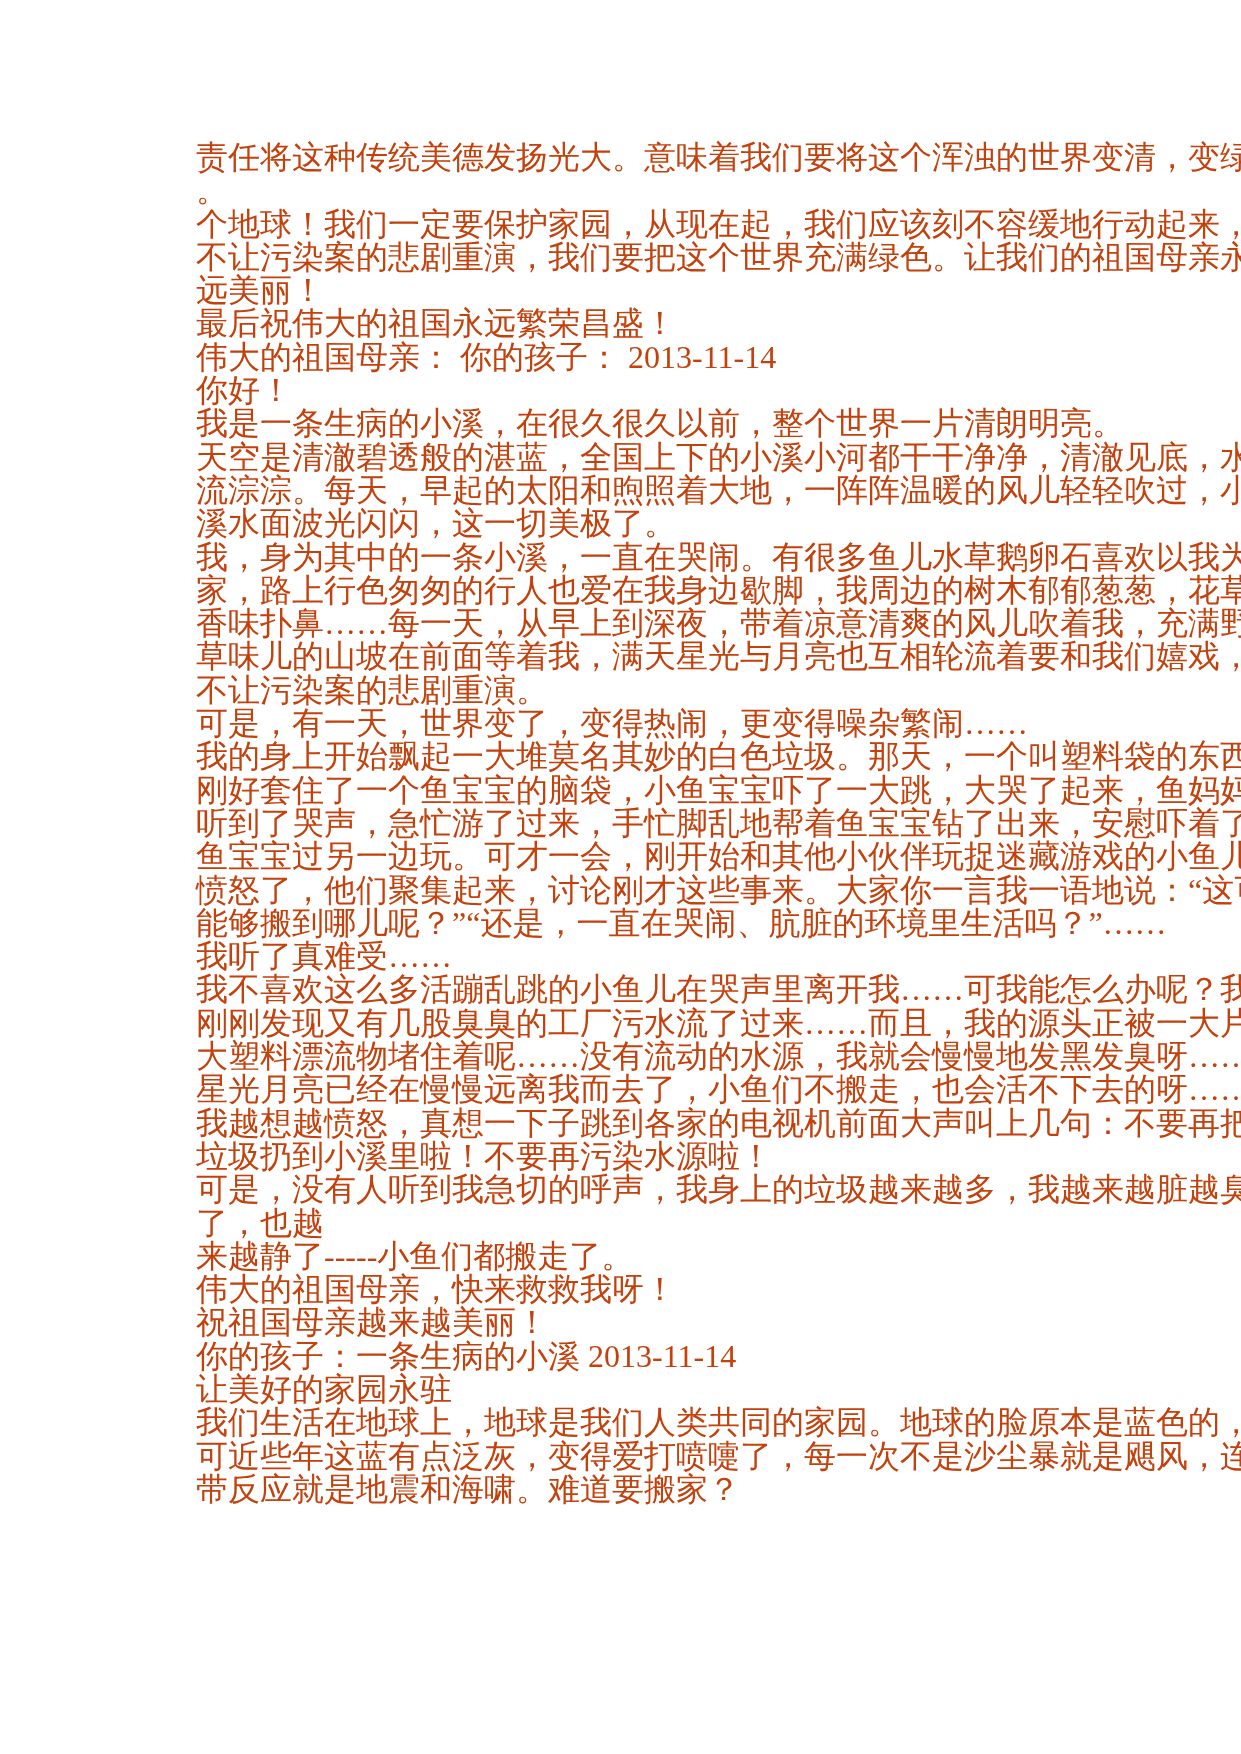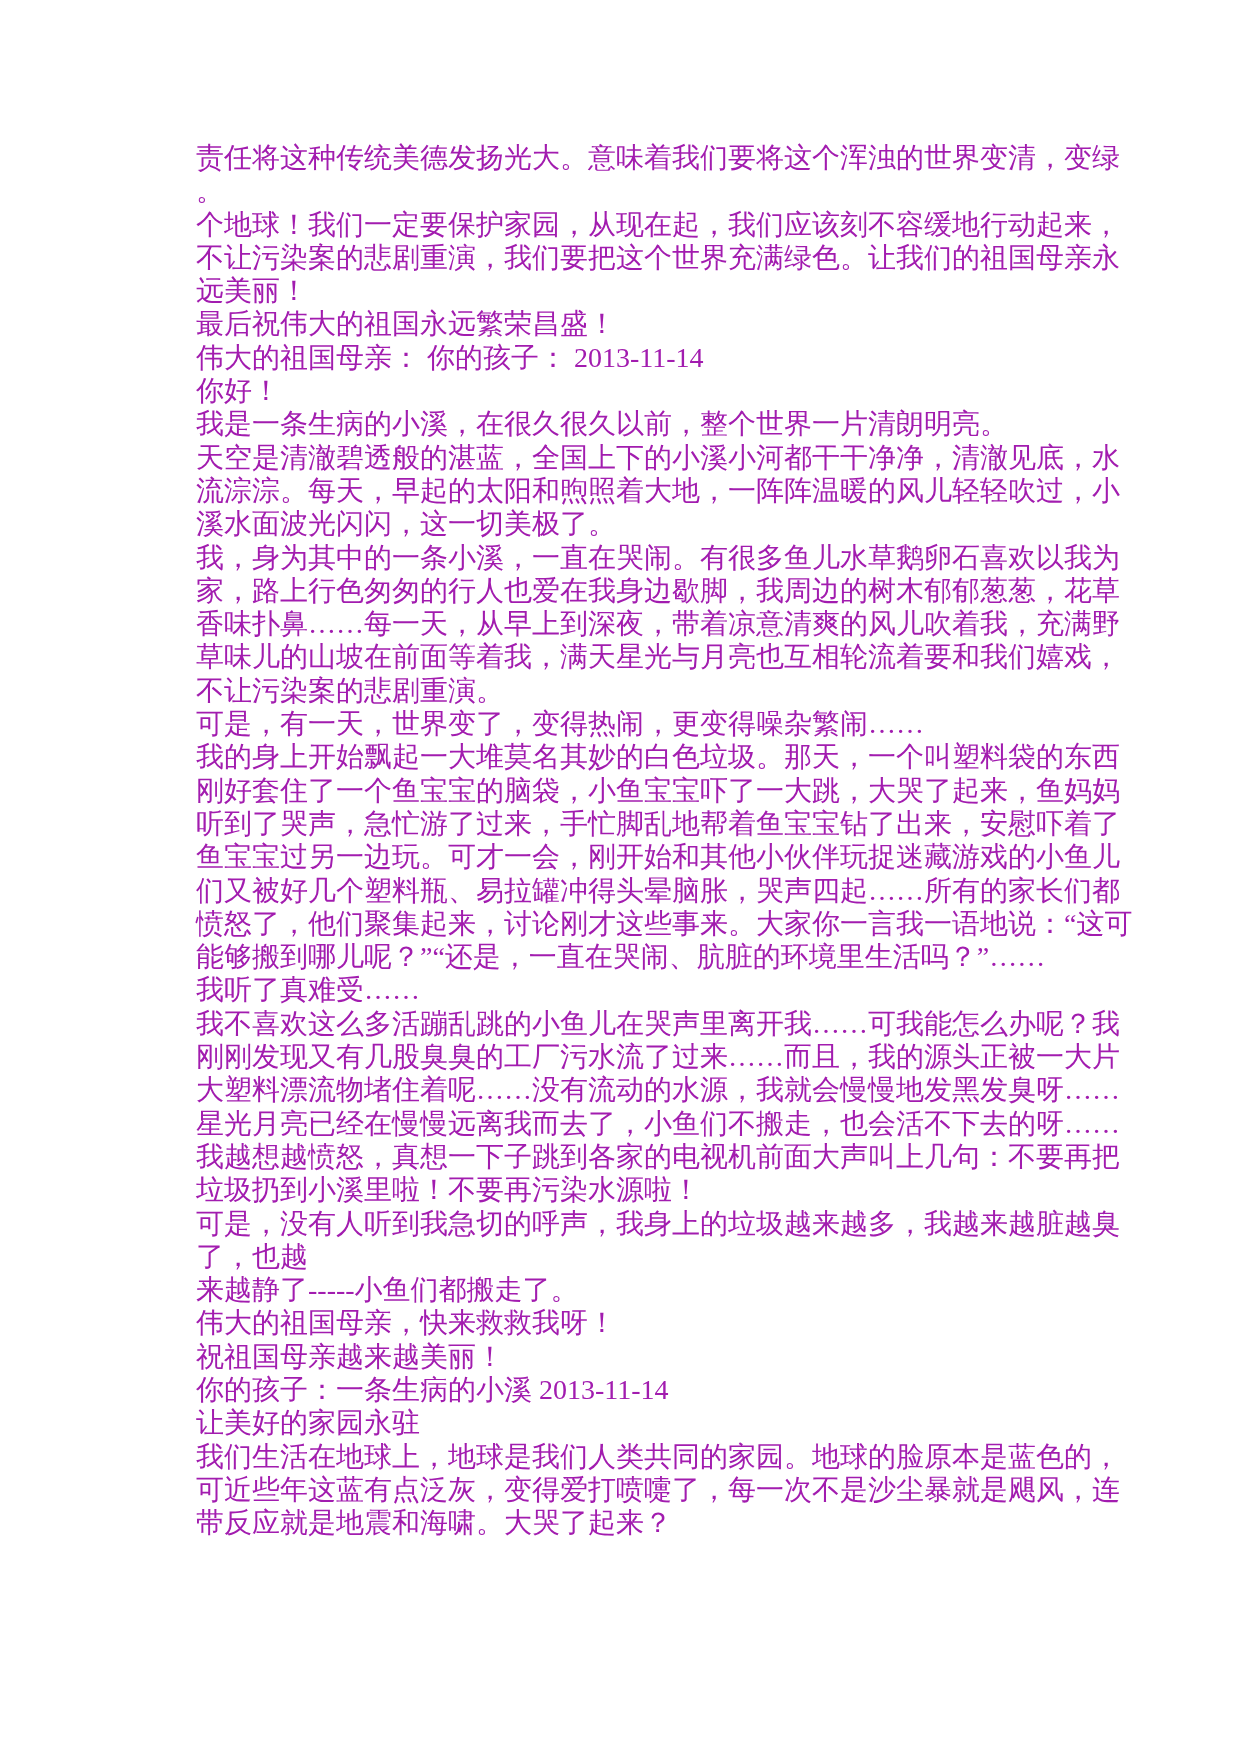--- a/index.html
+++ b/index.html
@@ -13,23 +13,23 @@
     height: 1754px;
     background: #ffffff;
     overflow: hidden;
   }
   .text-block {
     position: absolute;
     left: 196px;
     top: 141px;
     width: 890px;
     font-family: "Liberation Serif", "DejaVu Serif", serif;
-    font-size: 28px;
+    font-size: 32px;
     line-height: 33.3px;
-    color: #a21caf;
+    color: #c2410c;
     font-weight: 400;
   }
   .text-line {
     white-space: pre;
     height: 33.3px;
   }
 </style>
 </head>
 <body>
 
@@ -50,34 +50,33 @@
       <div class="text-line">我，身为其中的一条小溪，一直在哭闹。有很多鱼儿水草鹅卵石喜欢以我为</div>
       <div class="text-line">家，路上行色匆匆的行人也爱在我身边歇脚，我周边的树木郁郁葱葱，花草</div>
       <div class="text-line">香味扑鼻……每一天，从早上到深夜，带着凉意清爽的风儿吹着我，充满野</div>
       <div class="text-line">草味儿的山坡在前面等着我，满天星光与月亮也互相轮流着要和我们嬉戏，</div>
       <div class="text-line">不让污染案的悲剧重演。</div>
       <div class="text-line">可是，有一天，世界变了，变得热闹，更变得噪杂繁闹……</div>
       <div class="text-line">我的身上开始飘起一大堆莫名其妙的白色垃圾。那天，一个叫塑料袋的东西</div>
       <div class="text-line">刚好套住了一个鱼宝宝的脑袋，小鱼宝宝吓了一大跳，大哭了起来，鱼妈妈</div>
       <div class="text-line">听到了哭声，急忙游了过来，手忙脚乱地帮着鱼宝宝钻了出来，安慰吓着了</div>
       <div class="text-line">鱼宝宝过另一边玩。可才一会，刚开始和其他小伙伴玩捉迷藏游戏的小鱼儿</div>
-      <div class="text-line">们又被好几个塑料瓶、易拉罐冲得头晕脑胀，哭声四起……所有的家长们都</div>
       <div class="text-line">愤怒了，他们聚集起来，讨论刚才这些事来。大家你一言我一语地说：“这可</div>
       <div class="text-line">能够搬到哪儿呢？”“还是，一直在哭闹、肮脏的环境里生活吗？”……</div>
       <div class="text-line">我听了真难受……</div>
       <div class="text-line">我不喜欢这么多活蹦乱跳的小鱼儿在哭声里离开我……可我能怎么办呢？我</div>
       <div class="text-line">刚刚发现又有几股臭臭的工厂污水流了过来……而且，我的源头正被一大片</div>
       <div class="text-line">大塑料漂流物堵住着呢……没有流动的水源，我就会慢慢地发黑发臭呀……</div>
       <div class="text-line">星光月亮已经在慢慢远离我而去了，小鱼们不搬走，也会活不下去的呀……</div>
       <div class="text-line">我越想越愤怒，真想一下子跳到各家的电视机前面大声叫上几句：不要再把</div>
       <div class="text-line">垃圾扔到小溪里啦！不要再污染水源啦！</div>
       <div class="text-line">可是，没有人听到我急切的呼声，我身上的垃圾越来越多，我越来越脏越臭</div>
       <div class="text-line">了，也越</div>
       <div class="text-line">来越静了-----小鱼们都搬走了。</div>
       <div class="text-line">伟大的祖国母亲，快来救救我呀！</div>
       <div class="text-line">祝祖国母亲越来越美丽！</div>
       <div class="text-line">你的孩子：一条生病的小溪 2013-11-14</div>
       <div class="text-line">让美好的家园永驻</div>
       <div class="text-line">我们生活在地球上，地球是我们人类共同的家园。地球的脸原本是蓝色的，</div>
       <div class="text-line">可近些年这蓝有点泛灰，变得爱打喷嚏了，每一次不是沙尘暴就是飓风，连</div>
-      <div class="text-line">带反应就是地震和海啸。大哭了起来？</div>
+      <div class="text-line">带反应就是地震和海啸。难道要搬家？</div>
     </div>
 </div>
 
 </body></html>

